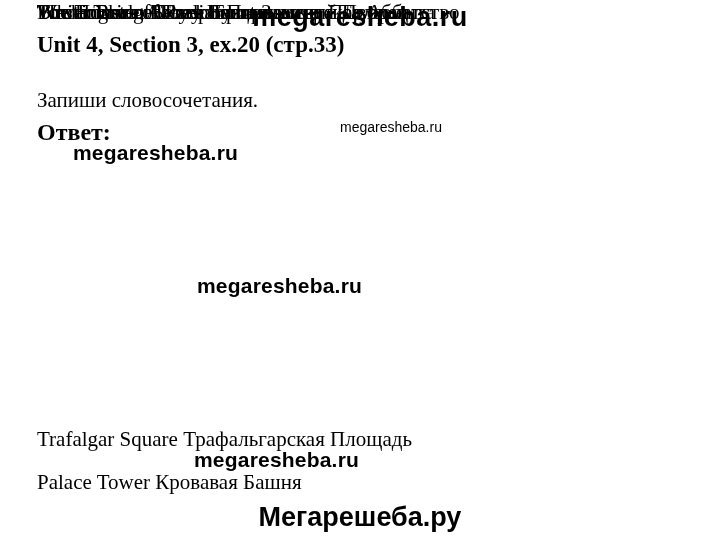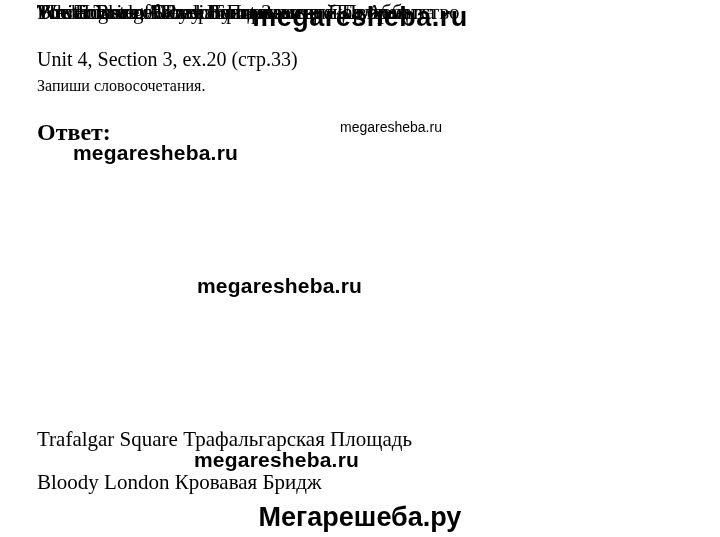--- a/index.html
+++ b/index.html
@@ -20,26 +20,26 @@
 
   .abs { position: absolute; white-space: nowrap; }
 
   .site-header {
     top: 2px; left: 0; width: 720px;
     text-align: center;
     font-size: 27px; font-weight: bold;
     letter-spacing: 0.5px;
   }
   .exercise-title {
-    top: 48px; left: 37px;
-    font-size: 20px; font-weight: normal;
+    top: 32px; left: 37px;
+    font-size: 23px; font-weight: bold;
   }
   .task-text {
-    top: 77px; left: 37px;
-    font-size: 16px;
+    top: 88px; left: 37px;
+    font-size: 21px;
   }
   .answer-label {
     top: 119px; left: 37px;
     font-size: 24px; font-weight: bold;
   }
   .wm-small {
     top: 119px; left: 340px;
     font-size: 14px;
   }
   .wm-bold {
@@ -85,22 +85,22 @@
 
   <div class="abs sans wm-small">megaresheba.ru</div>
 
   <div class="abs sans wm-bold wm-bold-1">megaresheba.ru</div>
 
   <div class="answer-row serif">
     <span>Trafalgar Square</span>
     <span>Трафальгарская Площадь</span>
   </div>
   <div class="answer-row serif">
-    <span>Bloody London</span>
-    <span>Кровавая Бридж</span>
+    <span>Palace Tower</span>
+    <span>Кровавая Башня</span>
   </div>
   <div class="answer-row serif">
     <span>White Tower</span>
     <span>Белая Башня</span>
   </div>
   <div class="answer-row serif">
     <span>Tower Bridge</span>
     <span>Тауэр Бридж</span>
   </div>
   <div class="answer-row serif">

